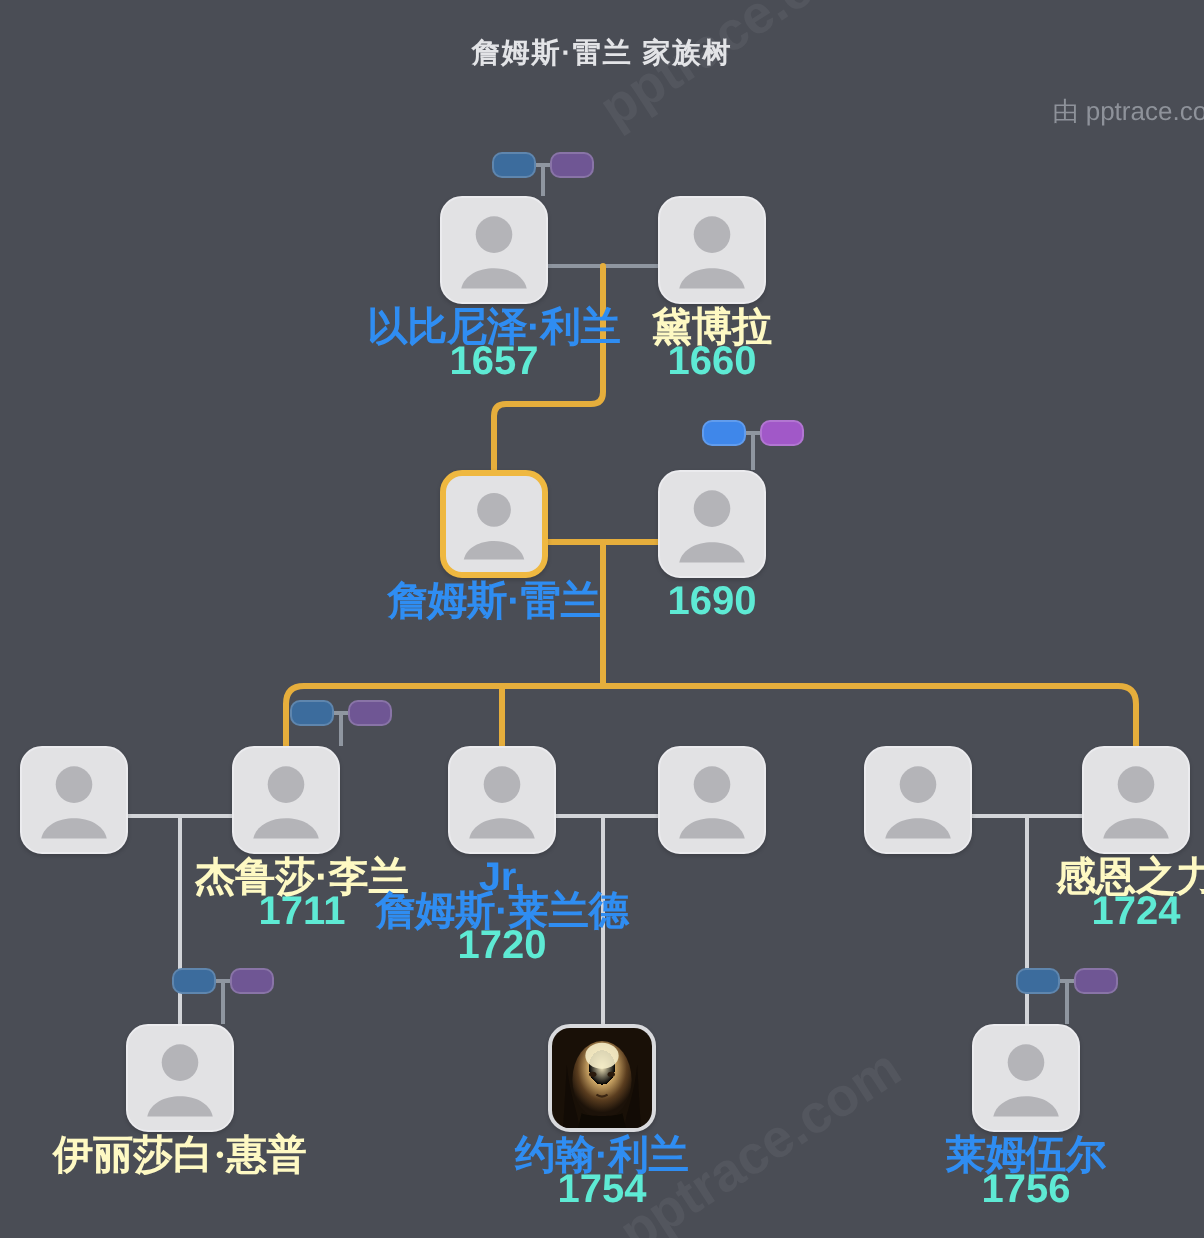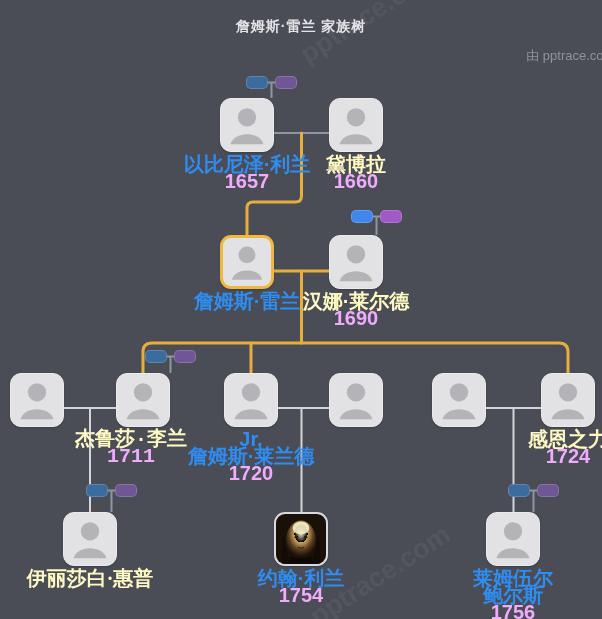--- a/index.html
+++ b/index.html
@@ -38,21 +38,21 @@
   .mini.p{background:#6f5694;}
   .mini.bb{background:#3f87ea;}
   .mini.pb{background:#a158c8;}
   .label{
     position:absolute;width:150px;text-align:center;z-index:3;
     font-size:20px;font-weight:bold;line-height:17px;white-space:nowrap;
   }
   .nm{display:block;}
   .blue{color:#2f8df2;}
   .magenta{color:#fef9c3;}
-  .yr{display:block;color:#f0abfc;}
+  .yr{display:block;color:#5eead4;}
 </style>
 </head>
 <body>
 
 <div class="canvas">
 
   <div class="watermark" style="left:290px;top:-2px;">pptrace.com</div>
   <div class="watermark" style="left:300px;top:560px;">pptrace.com</div>
 
   <svg class="lines" width="602" height="619" viewBox="0 0 602 619">
@@ -130,38 +130,37 @@
     <span class="nm blue">詹姆斯·雷兰</span>
   </div>
 
   <div class="card" style="left:329px;top:235px;">
     <svg viewBox="0 0 54 54">
         <circle cx="27" cy="19" r="9.5" fill="#b4b4b8"></circle>
         <path d="M10 47 C13 33 41 33 44 47 Z" fill="#b4b4b8"></path>
       </svg>
   </div>
   <div class="label" style="left:281px;top:293px;">
-    <span class="nm magenta">汉娜·莱尔德</span>
     <span class="yr">1690</span>
   </div>
 
   <div class="card" style="left:10px;top:373px;">
     <svg viewBox="0 0 54 54">
         <circle cx="27" cy="19" r="9.5" fill="#b4b4b8"></circle>
         <path d="M10 47 C13 33 41 33 44 47 Z" fill="#b4b4b8"></path>
       </svg>
   </div>
 
   <div class="card" style="left:116px;top:373px;">
     <svg viewBox="0 0 54 54">
         <circle cx="27" cy="19" r="9.5" fill="#b4b4b8"></circle>
         <path d="M10 47 C13 33 41 33 44 47 Z" fill="#b4b4b8"></path>
       </svg>
   </div>
-  <div class="label" style="left:56px;top:431px;font-family:Liberation Mono, monospace;">
+  <div class="label" style="left:76px;top:431px;">
     <span class="nm magenta">杰鲁莎·李兰</span>
     <span class="yr">1711</span>
   </div>
 
   <div class="card" style="left:224px;top:373px;">
     <svg viewBox="0 0 54 54">
         <circle cx="27" cy="19" r="9.5" fill="#b4b4b8"></circle>
         <path d="M10 47 C13 33 41 33 44 47 Z" fill="#b4b4b8"></path>
       </svg>
   </div>
@@ -234,17 +233,16 @@
   </div>
 
   <div class="card" style="left:486px;top:512px;">
     <svg viewBox="0 0 54 54">
         <circle cx="27" cy="19" r="9.5" fill="#b4b4b8"></circle>
         <path d="M10 47 C13 33 41 33 44 47 Z" fill="#b4b4b8"></path>
       </svg>
   </div>
   <div class="label" style="left:438px;top:570px;">
     <span class="nm blue">莱姆伍尔</span>
-    <span class="nm blue">鲍尔斯</span>
     <span class="yr">1756</span>
   </div>
 
 </div>
 
 </body></html>

